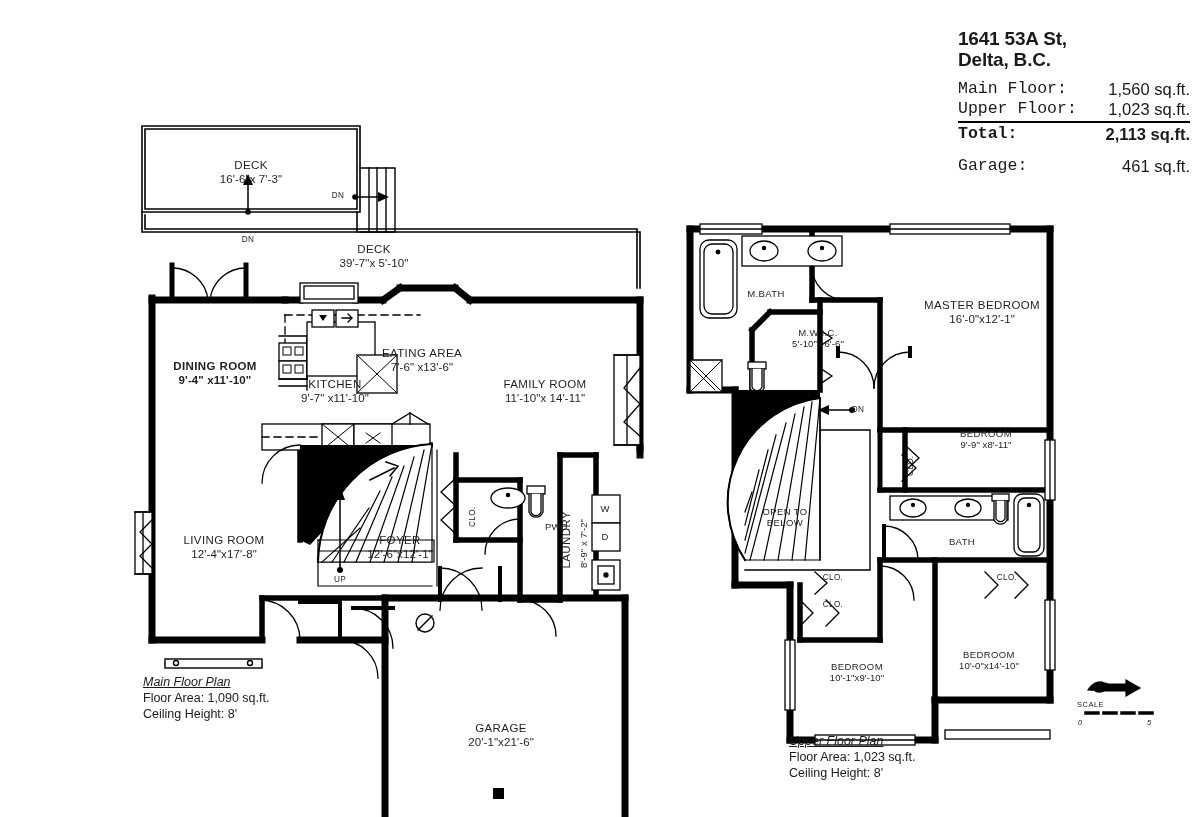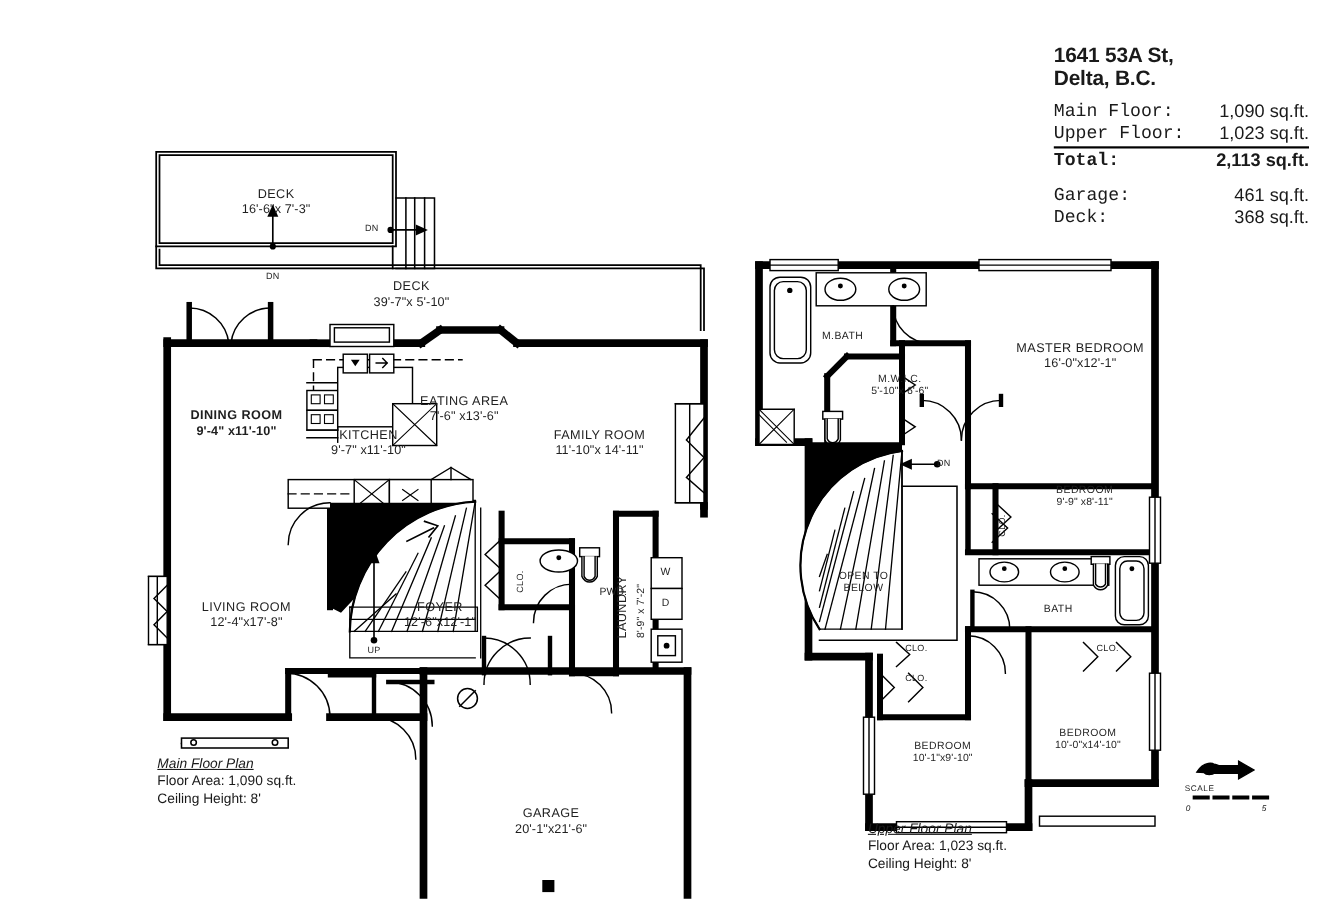--- a/index.html
+++ b/index.html
@@ -1,19 +1,19 @@
 <!DOCTYPE html>
 <html><head>
 <meta charset="utf-8">
 <title>Floor Plan</title>
 <style>
   html,body{margin:0;padding:0;background:#ffffff;}
   body{width:1200px;height:817px;position:relative;overflow:hidden;
        font-family:"Liberation Sans","DejaVu Sans",sans-serif;color:#1a1a1a;}
-  #stage{position:absolute;left:0;top:12px;width:1200px;height:735px;}
+  #stage{position:absolute;left:0;top:0;width:1200px;height:735px;}
   svg{position:absolute;left:0;top:0;width:1200px;height:817px;}
 
   
   .titleblock{position:absolute;left:958px;top:28px;width:232px;}
   .tb-addr{font-weight:bold;font-size:19px;line-height:21px;letter-spacing:-0.2px;}
   .tb-row{display:flex;justify-content:space-between;font-size:16.5px;line-height:20px;}
   .tb-row .lbl{white-space:nowrap;font-family:Liberation Mono, monospace;}
   .tb-row .val{white-space:nowrap;}
   .tb-rule{border-top:2px solid #000;margin:2px 0 1px 0;}
   .tb-total{font-weight:bold;}
@@ -413,40 +413,36 @@
       </g>
     </g>
   </svg>
 
   <div class="titleblock">
     <div class="tb-addr">1641 53A St,</div>
     <div class="tb-addr">Delta, B.C.</div>
     <div class="tb-top-gap"></div>
     <div class="tb-row">
       <span class="lbl">Main Floor:</span>
-      <span class="val">1,090 sq.ft.</span>
+      <span class="val">1,560 sq.ft.</span>
     </div>
     <div class="tb-row">
       <span class="lbl">Upper Floor:</span>
       <span class="val">1,023 sq.ft.</span>
     </div>
     <div class="tb-rule"></div>
     <div class="tb-row tb-total">
       <span class="lbl">Total:</span>
       <span class="val">2,113 sq.ft.</span>
     </div>
     <div class="tb-gap"></div>
     <div class="tb-row">
       <span class="lbl">Garage:</span>
       <span class="val">461 sq.ft.</span>
     </div>
-    <div class="tb-row">
-      <span class="lbl">Deck:</span>
-      <span class="val">368 sq.ft.</span>
-    </div>
   </div>
 
   <div class="lab" style="left:251px;top:159px;">
     <span class="n">DECK</span>
     <span class="d">16'-6"x  7'-3"</span>
   </div>
   <div class="lab" style="left:374px;top:243px;">
     <span class="n">DECK</span>
     <span class="d">39'-7"x 5'-10"</span>
   </div>

